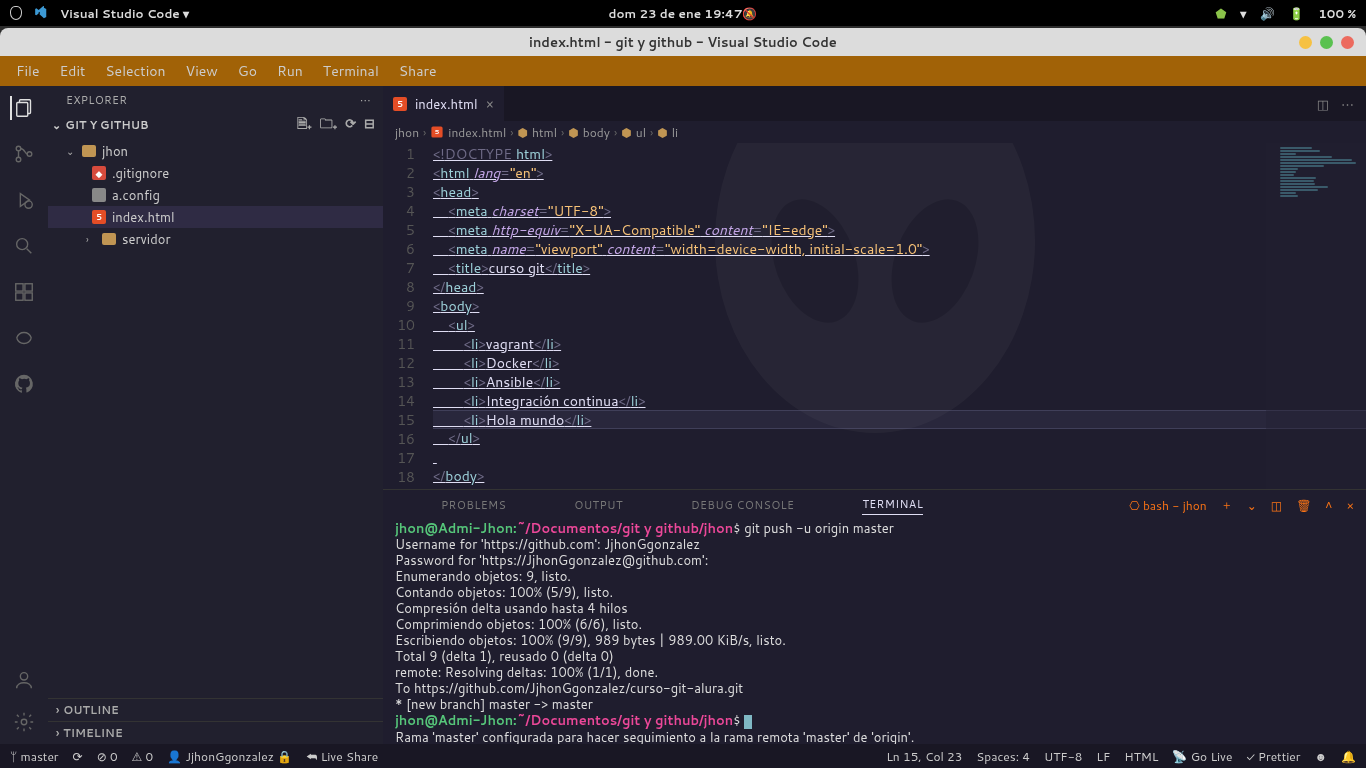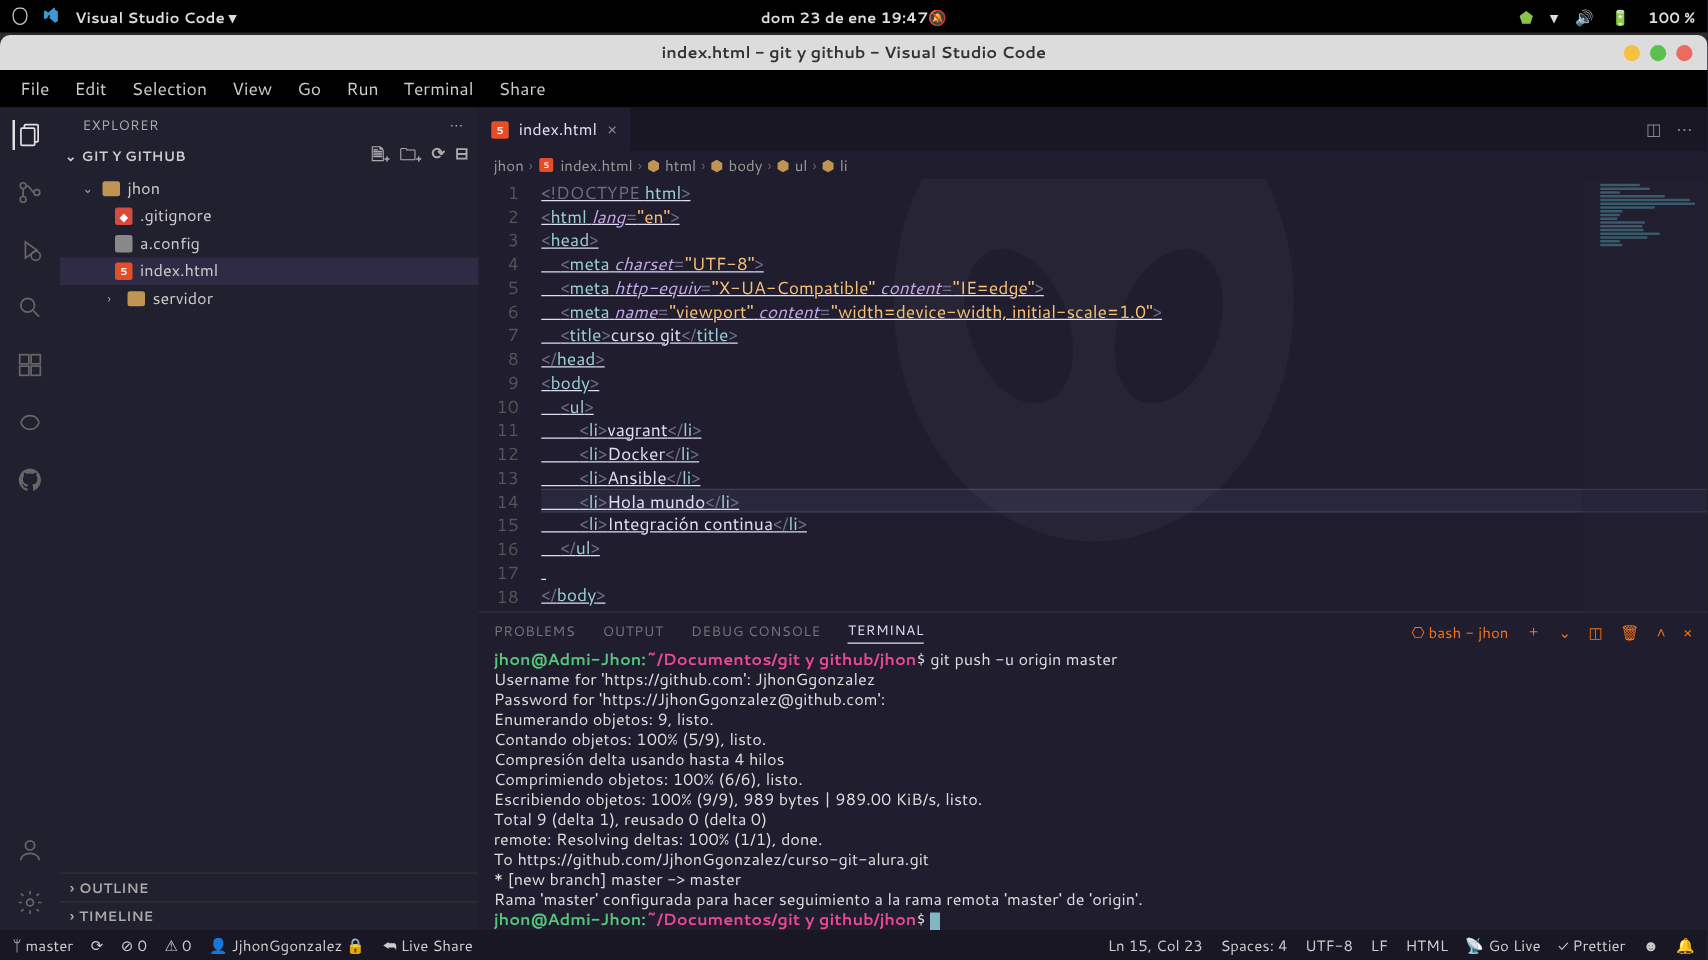--- a/index.html
+++ b/index.html
@@ -8,21 +8,21 @@
 .topbar .left { display:flex; align-items:center; gap:12px; }
 .topbar .center { position:absolute; left:50%; transform:translateX(-50%); display:flex; align-items:center; gap:0; }
 .topbar .right { margin-left:auto; display:flex; align-items:center; gap:14px; }
 .alien { width:12px; height:14px; border:1px solid #ccc; border-radius:50% 50% 60% 60%; position:relative; }
 .vscode-logo { width:14px; height:14px; position:relative; }
 .vscode-logo svg { width:14px; height:14px; }
 .titlebar { height:28px; background:#dcdcdc; display:flex; align-items:center; padding:0 12px; color:#333; font-size:13px; font-weight:bold; border-top-left-radius:8px; border-top-right-radius:8px; margin-top:2px; }
 .titlebar .title { position:absolute; left:50%; transform:translateX(-50%); }
 .traffic { margin-left:auto; display:flex; gap:8px; }
 .traffic span { width:13px; height:13px; border-radius:50%; display:inline-block; }
-.menubar { height:30px; background:#000000; display:flex; align-items:center; padding:0 8px; gap:4px; color:#ccc; font-size:14px; }
+.menubar { height:30px; background:#a16207; display:flex; align-items:center; padding:0 8px; gap:4px; color:#ccc; font-size:14px; }
 .menubar span { padding:3px 8px; cursor:pointer; }
 .workspace { display:flex; height:658px; background:#21202e; }
 .activitybar { width:48px; background:#21202e; display:flex; flex-direction:column; align-items:center; padding-top:10px; gap:22px; color:#666; }
 .activitybar .icon { width:24px; height:24px; cursor:pointer; display:flex; align-items:center; justify-content:center; }
 .activitybar .icon.active { color:#e0e0e0; border-left:2px solid #e0e0e0; margin-left:-2px; padding-left:2px; width:26px; }
 .activitybar .bottom { margin-top:auto; margin-bottom:10px; display:flex; flex-direction:column; gap:18px; }
 .sidebar { width:335px; background:#21202e; display:flex; flex-direction:column; }
 .sidebar-hdr { display:flex; align-items:center; padding:6px 12px 4px 18px; font-size:11px; color:#aaa; letter-spacing:0.3px; }
 .sidebar-hdr .dots { margin-left:auto; cursor:pointer; }
 .folder-hdr { display:flex; align-items:center; padding:2px 8px 2px 4px; font-size:11px; font-weight:bold; color:#ccc; background:#21202e; }
@@ -57,21 +57,21 @@
 .t-tag { color:#9ccfd8; }
 .t-attr { color:#c4a7e7; font-style:italic; }
 .t-str { color:#f6c177; }
 .t-text { color:#e0def4; }
 .t-doctype { color:#6e6a86; }
 .minimap { position:absolute; right:0; top:0; width:100px; height:100%; background:rgba(35,33,50,0.4); }
 .minimap-content { position:absolute; top:4px; right:6px; width:80px; }
 .minimap-line { height:2px; margin-bottom:1px; background:#3a5a6a; border-radius:1px; }
 .panel { height:255px; background:#1f1d2e; border-top:1px solid #333; display:flex; flex-direction:column; }
 .panel-tabs { height:30px; display:flex; align-items:center; padding:0 12px; gap:22px; font-size:11px; color:#777; }
-.panel-tabs .ptab { cursor:pointer; letter-spacing:0.4px; }
+.panel-tabs .ptab { cursor:pointer; letter-spacing:0.4px;margin-left:46px; }
 .panel-tabs .ptab.active { color:#e0def4; border-bottom:1px solid #e0def4; padding-bottom:2px; }
 .panel-tabs .pright { margin-left:auto; display:flex; align-items:center; gap:14px; color:#f97316; font-size:12px; }
 .terminal { flex:1; padding:0 12px 4px 12px; font-family:"Fira Code","Consolas",monospace; font-size:13px; line-height:16px; color:#ddd; overflow:hidden; }
 .term-prompt { color:#56c67a; font-weight:bold; }
 .term-path { color:#ec4899; font-weight:bold; }
 .term-cmd { color:#ddd; }
 .term-cursor { display:inline-block; width:8px; height:14px; background:#7fb8c4; vertical-align:middle; }
 .statusbar { height:24px; background:#191724; display:flex; align-items:center; padding:0 10px; gap:14px; font-size:12px; color:#ccc; }
 .statusbar .right { margin-left:auto; display:flex; align-items:center; gap:14px; }
 .statusbar span { cursor:pointer; }
@@ -302,22 +302,22 @@
 <div class="code-line">    <span class="t-punct">&lt;</span><span class="t-tag">meta</span> <span class="t-attr">charset</span><span class="t-punct">=</span><span class="t-str">"UTF-8"</span><span class="t-punct">&gt;</span></div>
 <div class="code-line">    <span class="t-punct">&lt;</span><span class="t-tag">meta</span> <span class="t-attr">http-equiv</span><span class="t-punct">=</span><span class="t-str">"X-UA-Compatible"</span> <span class="t-attr">content</span><span class="t-punct">=</span><span class="t-str">"IE=edge"</span><span class="t-punct">&gt;</span></div>
 <div class="code-line">    <span class="t-punct">&lt;</span><span class="t-tag">meta</span> <span class="t-attr">name</span><span class="t-punct">=</span><span class="t-str">"viewport"</span> <span class="t-attr">content</span><span class="t-punct">=</span><span class="t-str">"width=device-width, initial-scale=1.0"</span><span class="t-punct">&gt;</span></div>
 <div class="code-line">    <span class="t-punct">&lt;</span><span class="t-tag">title</span><span class="t-punct">&gt;</span><span class="t-text">curso git</span><span class="t-punct">&lt;/</span><span class="t-tag">title</span><span class="t-punct">&gt;</span></div>
 <div class="code-line"><span class="t-punct">&lt;/</span><span class="t-tag">head</span><span class="t-punct">&gt;</span></div>
 <div class="code-line"><span class="t-punct">&lt;</span><span class="t-tag">body</span><span class="t-punct">&gt;</span></div>
 <div class="code-line">    <span class="t-punct">&lt;</span><span class="t-tag">ul</span><span class="t-punct">&gt;</span></div>
 <div class="code-line">        <span class="t-punct">&lt;</span><span class="t-tag">li</span><span class="t-punct">&gt;</span><span class="t-text">vagrant</span><span class="t-punct">&lt;/</span><span class="t-tag">li</span><span class="t-punct">&gt;</span></div>
 <div class="code-line">        <span class="t-punct">&lt;</span><span class="t-tag">li</span><span class="t-punct">&gt;</span><span class="t-text">Docker</span><span class="t-punct">&lt;/</span><span class="t-tag">li</span><span class="t-punct">&gt;</span></div>
 <div class="code-line">        <span class="t-punct">&lt;</span><span class="t-tag">li</span><span class="t-punct">&gt;</span><span class="t-text">Ansible</span><span class="t-punct">&lt;/</span><span class="t-tag">li</span><span class="t-punct">&gt;</span></div>
+<div class="code-line">        <span class="t-punct">&lt;</span><span class="t-tag">li</span><span class="t-punct">&gt;</span><span class="t-text">Integración continua</span><span class="t-punct">&lt;/</span><span class="t-tag">li</span><span class="t-punct">&gt;</span></div>
 <div class="code-line hl">        <span class="t-punct">&lt;</span><span class="t-tag">li</span><span class="t-punct">&gt;</span><span class="t-text">Hola mundo</span><span class="t-punct">&lt;/</span><span class="t-tag">li</span><span class="t-punct">&gt;</span></div>
-<div class="code-line">        <span class="t-punct">&lt;</span><span class="t-tag">li</span><span class="t-punct">&gt;</span><span class="t-text">Integración continua</span><span class="t-punct">&lt;/</span><span class="t-tag">li</span><span class="t-punct">&gt;</span></div>
 <div class="code-line">    <span class="t-punct">&lt;/</span><span class="t-tag">ul</span><span class="t-punct">&gt;</span></div>
 <div class="code-line"> </div>
 <div class="code-line"><span class="t-punct">&lt;/</span><span class="t-tag">body</span><span class="t-punct">&gt;</span></div>
       </div>
       <div class="minimap">
         <div class="minimap-content">
           <div class="minimap-line" style="width:40%"></div>
             <div class="minimap-line" style="width:50%"></div>
           <div class="minimap-line" style="width:20%"></div>
             <div class="minimap-line" style="width:65%"></div>
@@ -360,22 +360,22 @@
 <div>Password for 'https://JjhonGgonzalez@github.com': </div>
 <div>Enumerando objetos: 9, listo.</div>
 <div>Contando objetos: 100% (5/9), listo.</div>
 <div>Compresión delta usando hasta 4 hilos</div>
 <div>Comprimiendo objetos: 100% (6/6), listo.</div>
 <div>Escribiendo objetos: 100% (9/9), 989 bytes | 989.00 KiB/s, listo.</div>
 <div>Total 9 (delta 1), reusado 0 (delta 0)</div>
 <div>remote: Resolving deltas: 100% (1/1), done.</div>
 <div>To https://github.com/JjhonGgonzalez/curso-git-alura.git</div>
 <div> * [new branch]      master -&gt; master</div>
+<div><span class="term-prompt">jhon@Admi-Jhon</span><span class="term-prompt">:</span><span class="term-path">~/Documentos/git y github/jhon</span><span class="term-cmd">$ </span><span class="term-cursor"></span></div>
 <div>Rama 'master' configurada para hacer seguimiento a la rama remota 'master' de 'origin'.</div>
-<div><span class="term-prompt">jhon@Admi-Jhon</span><span class="term-prompt">:</span><span class="term-path">~/Documentos/git y github/jhon</span><span class="term-cmd">$ </span><span class="term-cursor"></span></div>
       </div>
     </div>
   </div>
 </div>
 
 <div class="statusbar">
   <span>ᛘ <span>master</span></span>
   <span>⟳</span>
   <span>⊘ 0</span>
   <span>⚠ 0</span>

